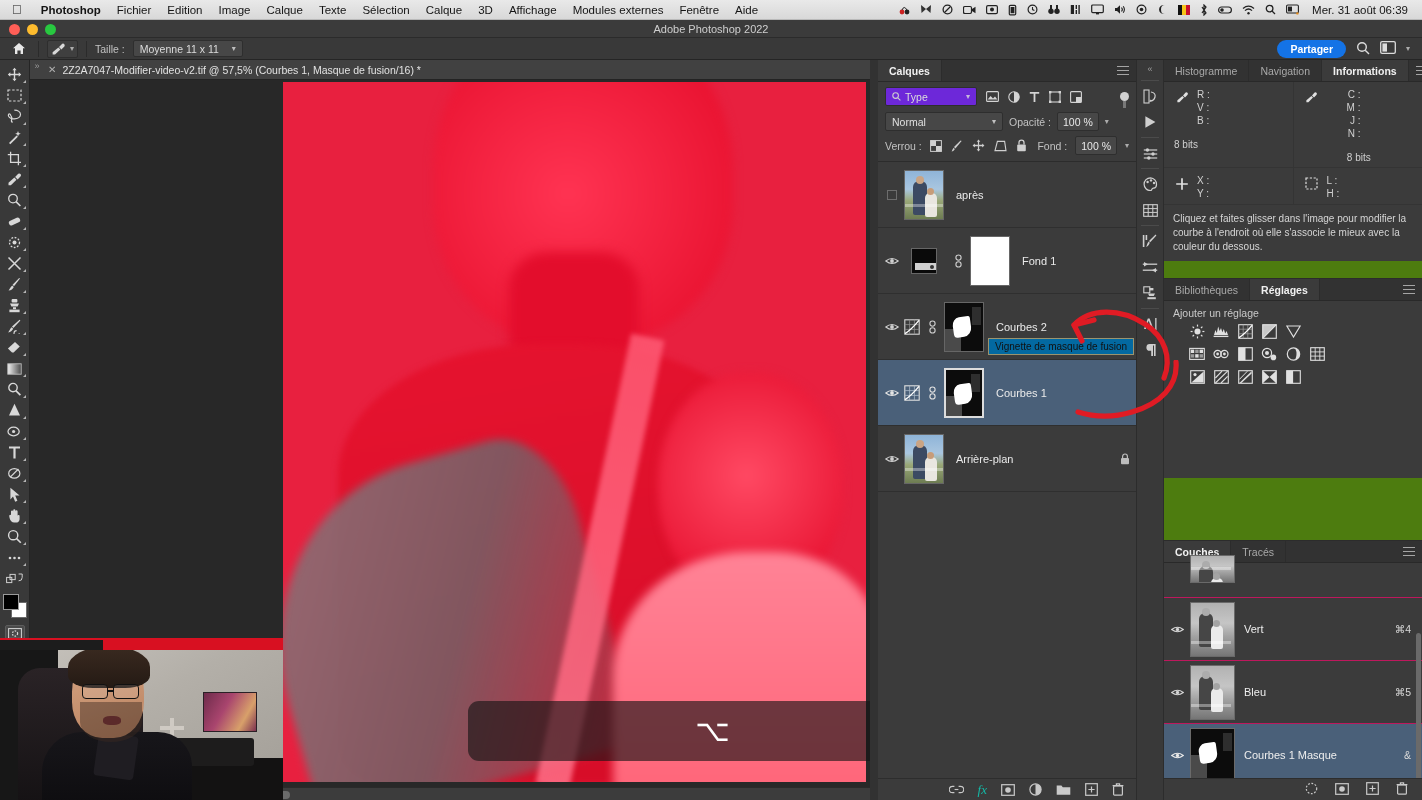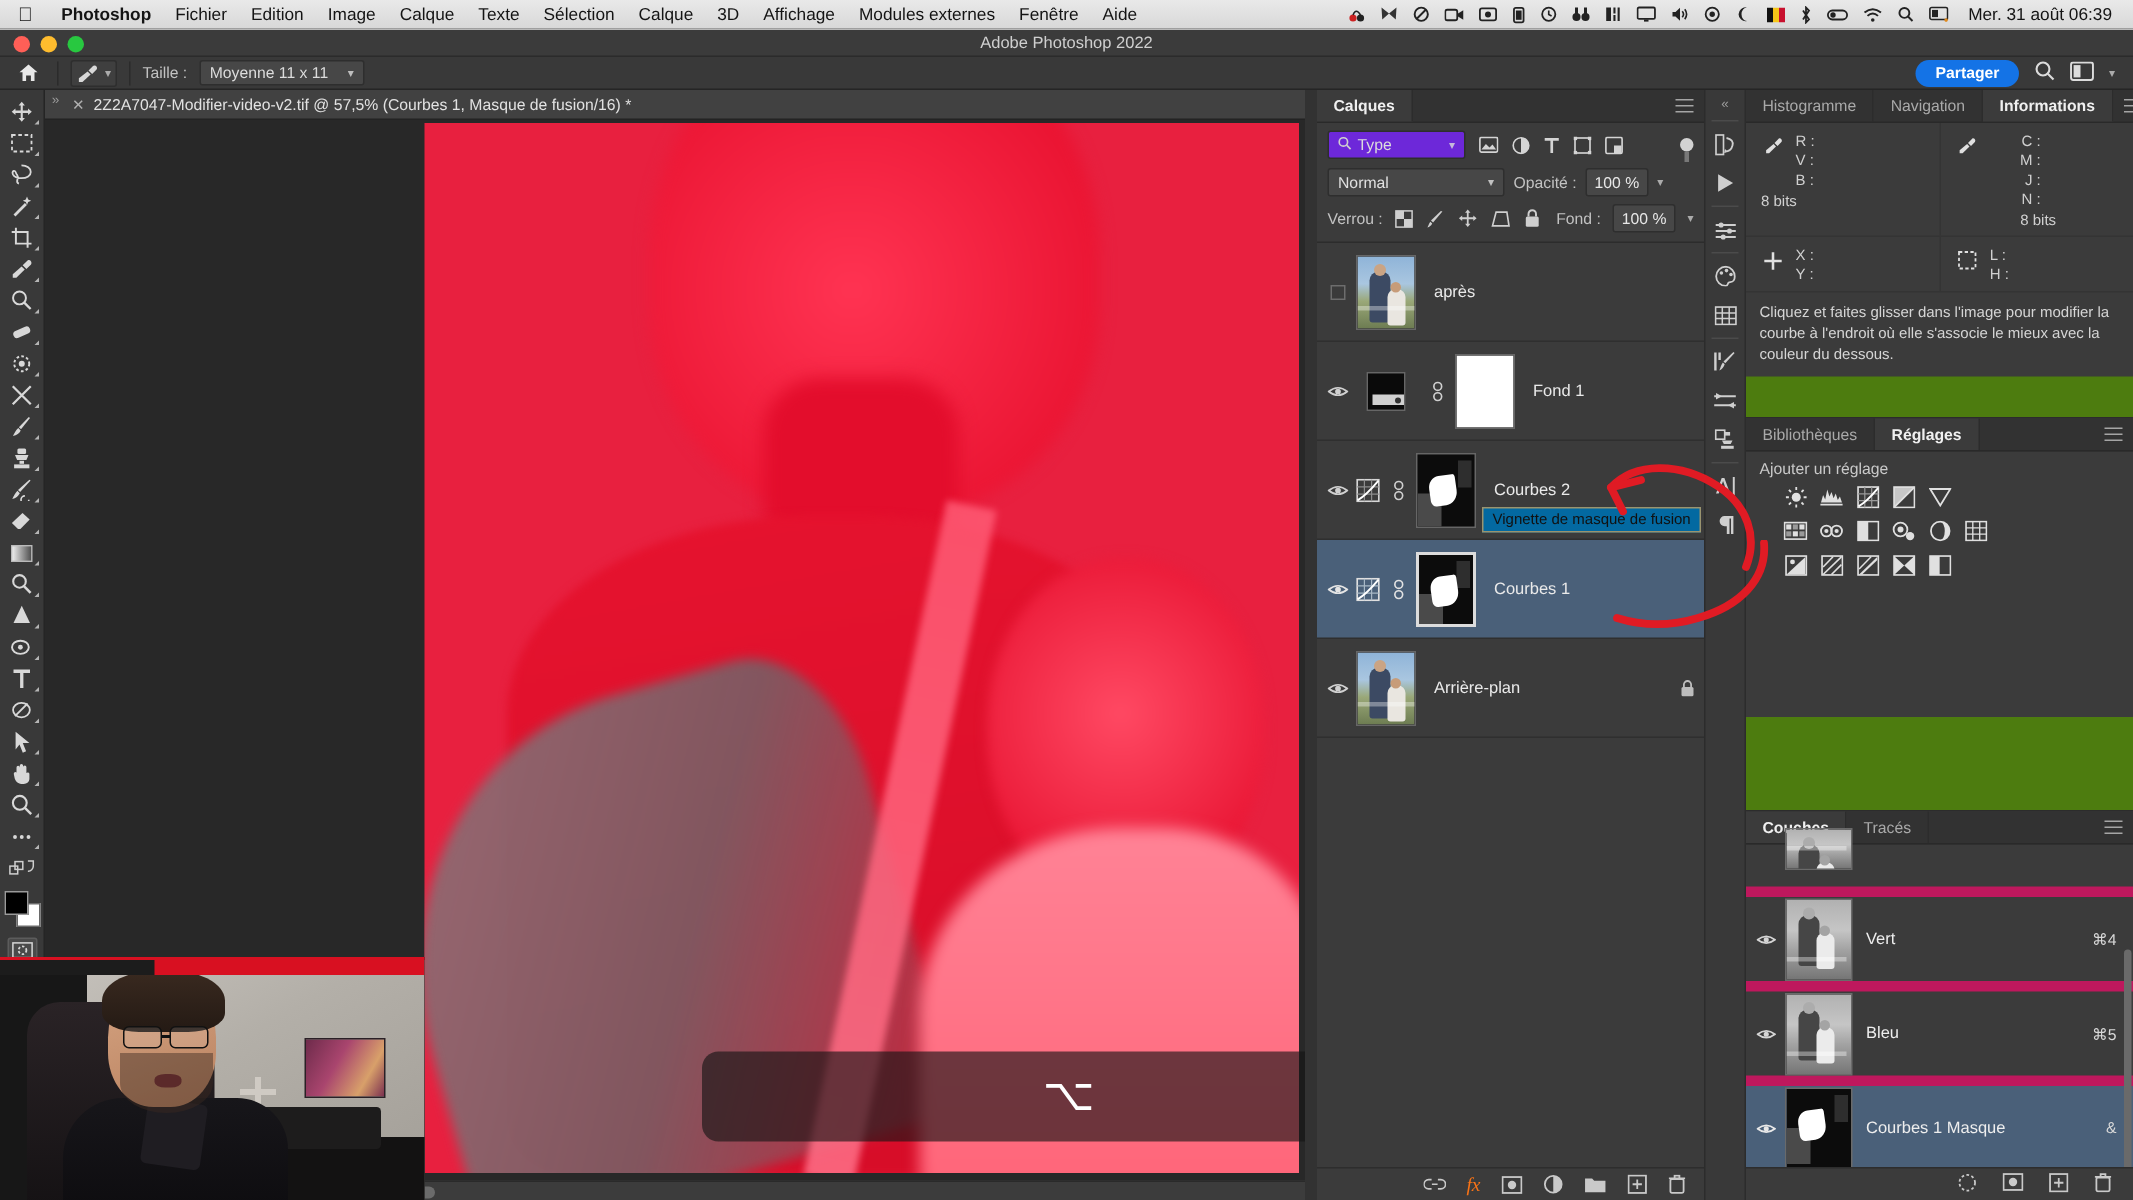--- a/index.html
+++ b/index.html
@@ -329,47 +329,47 @@
   .tooltip {
     position:absolute; background:#0369a1; border:1px solid #9a946f;
     color:#111; font-size:10px; padding:2px 6px; white-space:nowrap; z-index:40;
   }
 
   .lay-bottom {
     position:absolute; left:878px; bottom:0; width:258px; height:22px;
     background:#3b3b3b; border-top:1px solid #2d2d2d;
     display:flex; align-items:center; justify-content:flex-end; gap:14px; padding-right:12px;
   }
-  .lay-bottom .ic { color:#f97316; display:flex; align-items:center; }
+  .lay-bottom .ic { color:#14b8a6; display:flex; align-items:center; }
 
   
   .info-body { padding:0; }
   .info-grid { display:flex; border-bottom:1px solid #343434; }
   .info-cell { flex:1; padding:6px 8px 4px; position:relative; }
   .info-cell + .info-cell { border-left:1px solid #343434; }
   .info-rowline { display:flex; gap:5px; font-size:10px; color:#d0d0d0; line-height:13px; }
   .info-ic { width:20px; display:flex; align-items:flex-start; justify-content:center; padding-top:3px; color:#e0e0e0; }
   .info-vals { display:flex; flex-direction:column; }
-  .info-bits { font-size:10px; color:#d0d0d0; margin-top:2px; padding-left:2px; }
+  .info-bits { font-size:10px; color:#d0d0d0; margin-top:12px; padding-left:2px; }
   .info-doc { font-size:10px; color:#dcdcdc; padding:5px 8px; border-bottom:1px solid #343434; }
   .info-hint { font-size:10px; color:#d5d5d5; padding:7px 9px; line-height:14px; }
 
   
   .adj-title { font-size:10.5px; color:#c9c9c9; padding:6px 9px 4px; }
   .adj-rows { padding:0 9px 8px; }
   .adj-row { display:flex; gap:8px; margin-bottom:7px; padding-left:16px; }
   .adj-ic {
     width:16px; height:16px; display:flex; align-items:center; justify-content:center;
     color:#e0e0e0;
   }
 
   
   .chan-list { }
   .chan-row {
-    display:flex; align-items:center; height:63px; border-bottom:7px solid #be185d;
+    display:flex; align-items:center; height:63px; border-bottom:1px solid #be185d;
     padding-left:4px; position:relative;
   }
   .chan-row.selected { background:#4a6079; }
   .chan-row.partial { height:35px; }
   .chan-thumb { width:45px; height:55px; border:1px solid #6a6a6a; overflow:hidden; position:relative; margin-left:22px; }
   .chan-thumb.gray .ph-photo { filter:grayscale(1) contrast(1.05); }
   .chan-name { font-size:11px; color:#eee; margin-left:9px; }
   .chan-key { margin-left:auto; font-size:10.5px; color:#d8d8d8; padding-right:11px; }
   .chan-eye { position:absolute; left:4px; width:18px; display:flex; justify-content:center; color:#d4d4d4; }
   .chan-bottom {

